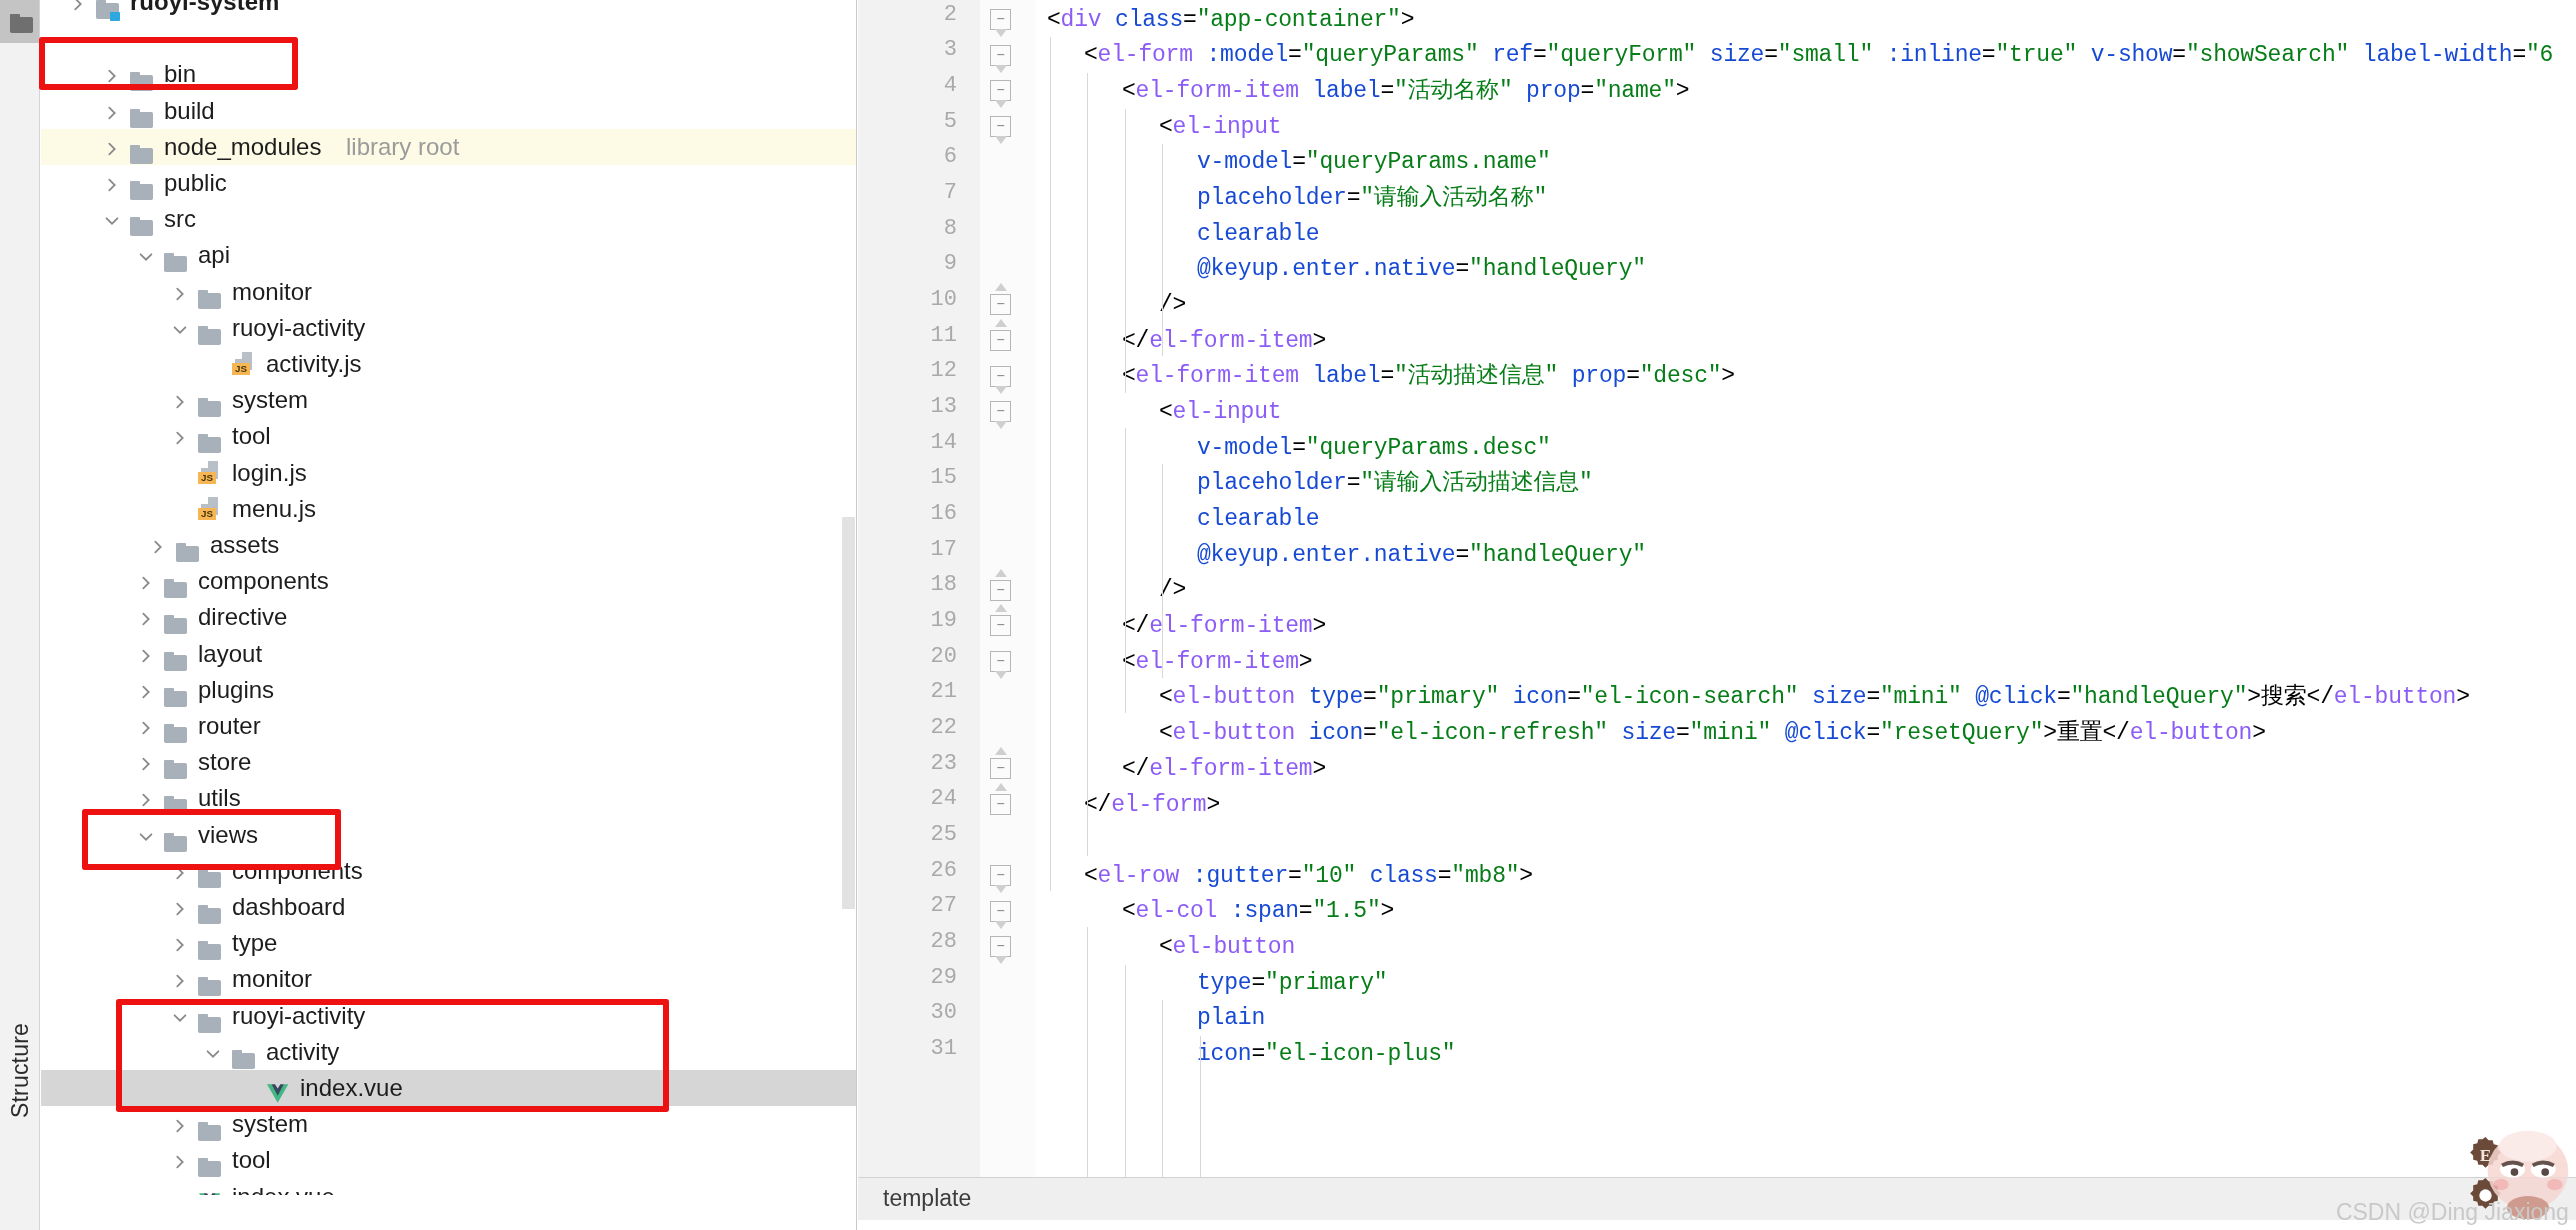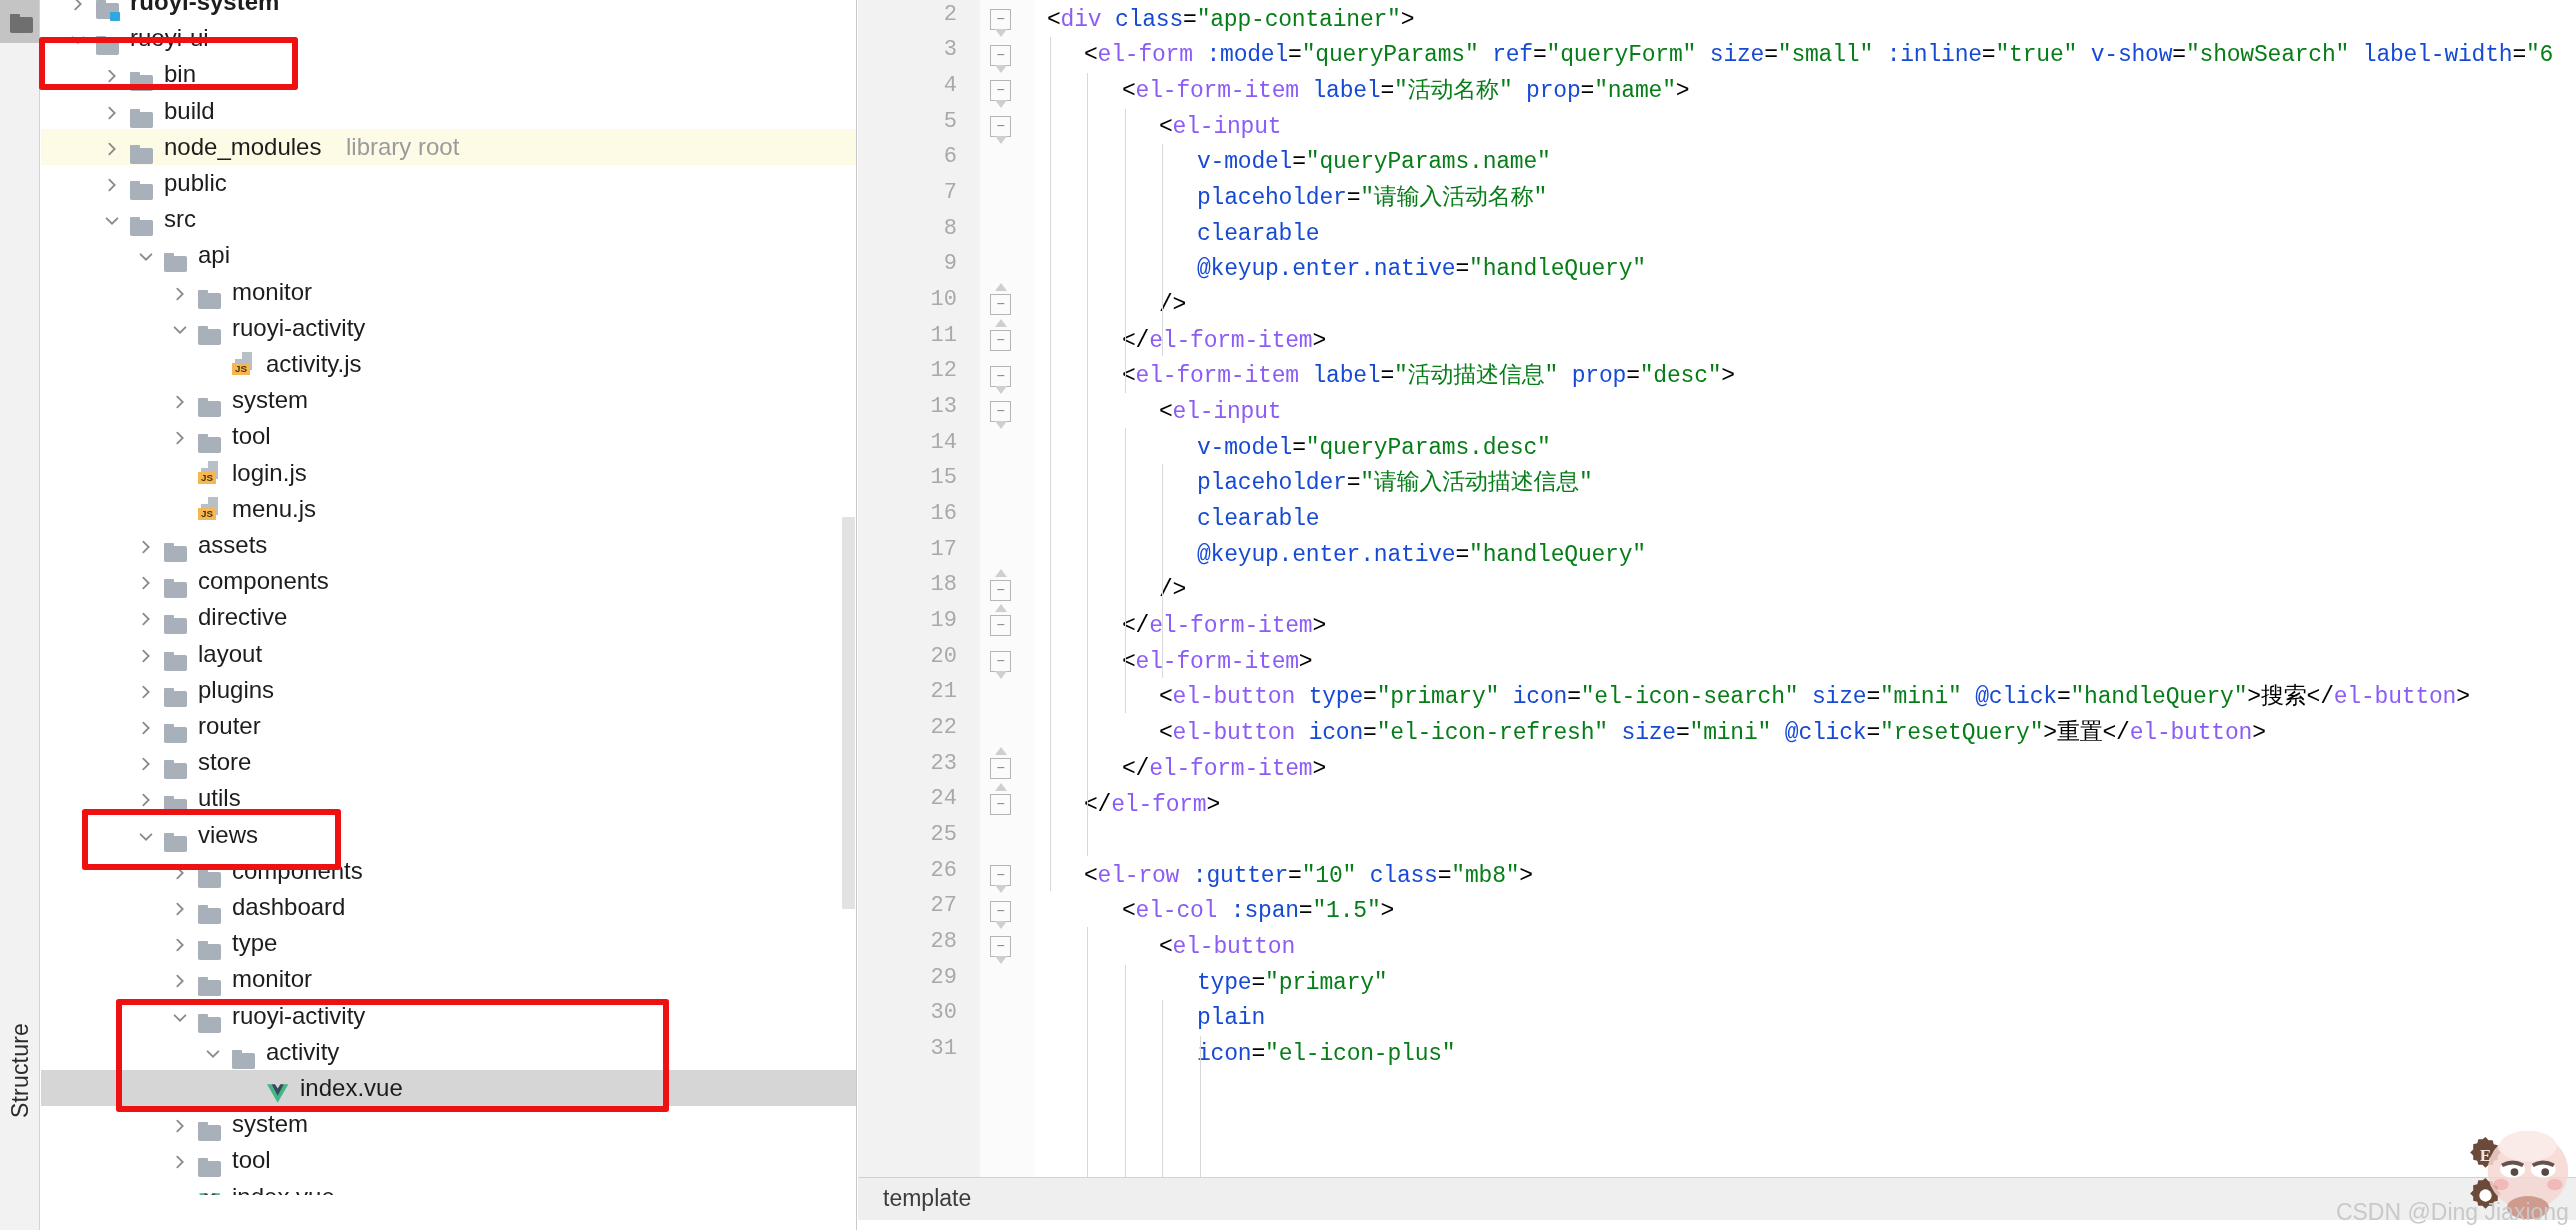--- a/index.html
+++ b/index.html
@@ -192,27 +192,20 @@
     </div>
 
     <div id="tree">
         <div class="row" style="position: absolute; left: 0px; top: -16px; width: 815px;">
           <span class="arrow" style="left: 25px;"><svg width="18" height="18" viewBox="0 0 20 20" style="vertical-align:middle">
               <path d="M7 4l6 6-6 6" stroke="#8a8a8a" stroke-width="2" fill="none" stroke-linecap="round"></path>
             </svg></span>
           <span class="ico" style="left: 55px;"><span class="fldr mod"><span class="badge"></span></span></span>
           <span class="txt" style="left: 89px; font-weight: bold;">ruoyi-system</span>
         </div>
-        <div class="row" style="position: absolute; left: 0px; top: 20px; width: 815px;">
-          <span class="arrow" style="left: 25px;"><svg width="18" height="18" viewBox="0 0 20 20" style="vertical-align:middle">
-              <path d="M4 7l6 6 6-6" stroke="#8a8a8a" stroke-width="2" fill="none" stroke-linecap="round"></path>
-            </svg></span>
-          <span class="ico" style="left: 55px;"><span class="fldr"></span></span>
-          <span class="txt" style="left: 89px;">ruoyi-ui</span>
-        </div>
         <div class="row" style="position: absolute; left: 0px; top: 56px; width: 815px;">
           <span class="arrow" style="left: 59px;"><svg width="18" height="18" viewBox="0 0 20 20" style="vertical-align:middle">
               <path d="M7 4l6 6-6 6" stroke="#8a8a8a" stroke-width="2" fill="none" stroke-linecap="round"></path>
             </svg></span>
           <span class="ico" style="left: 89px;"><span class="fldr"></span></span>
           <span class="txt" style="left: 123px;">bin</span>
         </div>
         <div class="row" style="position: absolute; left: 0px; top: 93px; width: 815px;">
           <span class="arrow" style="left: 59px;"><svg width="18" height="18" viewBox="0 0 20 20" style="vertical-align:middle">
               <path d="M7 4l6 6-6 6" stroke="#8a8a8a" stroke-width="2" fill="none" stroke-linecap="round"></path>
@@ -282,21 +275,21 @@
           <span class="txt" style="left: 191px;">tool</span>
         </div>
         <div class="row" style="position: absolute; left: 0px; top: 455px; width: 815px;">
           <span class="ico" style="left: 157px; top: 5.3px;"><span class="jsico"><span class="page"></span><span class="fold"></span><span class="tag">JS</span></span></span>
           <span class="txt" style="left: 191px;">login.js</span>
         </div>
         <div class="row" style="position: absolute; left: 0px; top: 491px; width: 815px;">
           <span class="ico" style="left: 157px; top: 5.3px;"><span class="jsico"><span class="page"></span><span class="fold"></span><span class="tag">JS</span></span></span>
           <span class="txt" style="left: 191px;">menu.js</span>
         </div>
-        <div class="row" style="position: absolute; left: 0px; top: 527px; width: 815px;">
+        <div class="row" style="position: absolute; left: 12px; top: 527px; width: 815px;">
           <span class="arrow" style="left: 93px;"><svg width="18" height="18" viewBox="0 0 20 20" style="vertical-align:middle">
               <path d="M7 4l6 6-6 6" stroke="#8a8a8a" stroke-width="2" fill="none" stroke-linecap="round"></path>
             </svg></span>
           <span class="ico" style="left: 123px;"><span class="fldr"></span></span>
           <span class="txt" style="left: 157px;">assets</span>
         </div>
         <div class="row" style="position: absolute; left: 0px; top: 563px; width: 815px;">
           <span class="arrow" style="left: 93px;"><svg width="18" height="18" viewBox="0 0 20 20" style="vertical-align:middle">
               <path d="M7 4l6 6-6 6" stroke="#8a8a8a" stroke-width="2" fill="none" stroke-linecap="round"></path>
             </svg></span>

